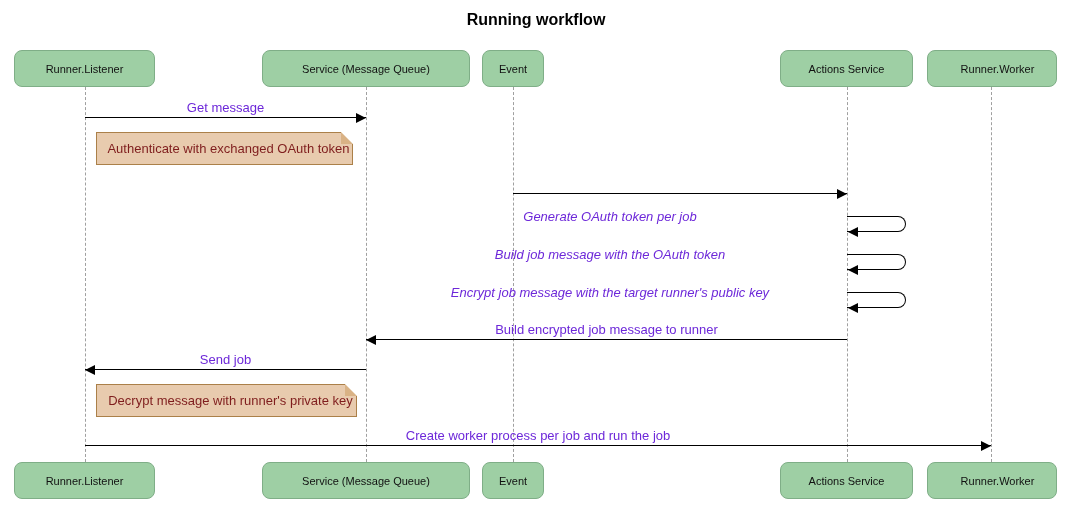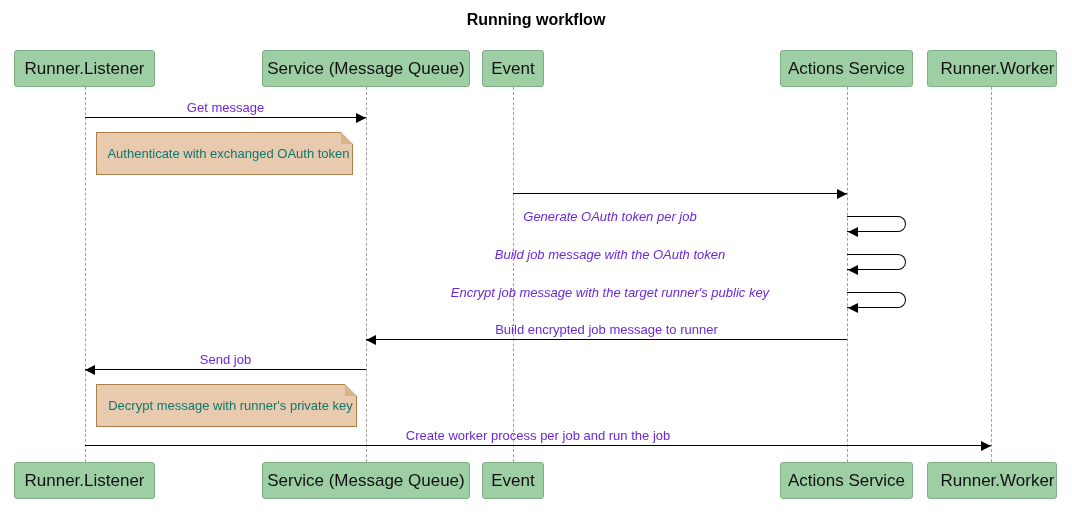--- a/index.html
+++ b/index.html
@@ -18,25 +18,25 @@
     text-align: center;
     font-size: 16px;
     font-weight: bold;
     color: #000000;
   }
   .actor {
     position: absolute;
     height: 37px;
     background: #9ecfa4;
     border: 1px solid #7fae87;
-    border-radius: 3px;
+    border-radius: 8px;
     display: flex;
     align-items: center;
     justify-content: center;
-    font-size: 17px;
+    font-size: 11px;
     color: #111111;
     box-sizing: border-box;
   }
   .actor-top { top: 50px; }
   .actor-bottom { top: 462px; }
   .a0 { left: 14px;  width: 141px; }
   .a1 { left: 262px; width: 208px; }
   .a2 { left: 482px; width: 62px; }
   .a3 { left: 780px; width: 133px; }
   .a4 { left: 927px; width: 130px; padding-left: 11px; }
@@ -74,29 +74,29 @@
     left: 847px;
     width: 58px;
     height: 14px;
     border: 1.5px solid #000000;
     border-left: none;
     border-radius: 0 9px 9px 0;
     box-sizing: content-box;
   }
   .note {
     position: absolute;
-    height: 43px;
+    height: 33px;
     background: #e8cbae;
     border: 1px solid #ab8049;
     box-sizing: border-box;
     display: flex;
     align-items: center;
     justify-content: center;
     font-size: 13px;
-    color: #0f766e;
+    color: #7f1d1d;
     padding-left: 8px;
   }
   .note-fold {
     position: absolute;
     top: -1px; right: -1px;
     width: 0; height: 0;
     border-style: solid;
     border-width: 0 12px 12px 0;
     border-color: #ffffff #ffffff #d9b285 #d9b285;
   }

